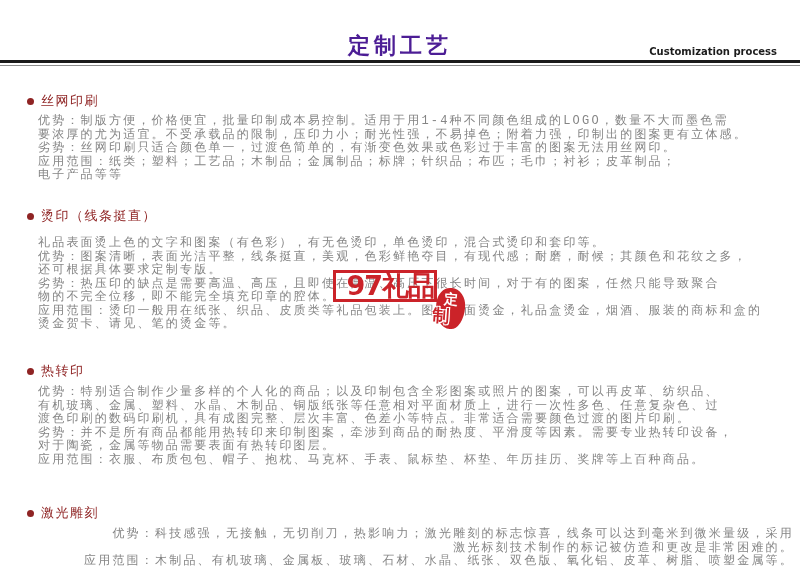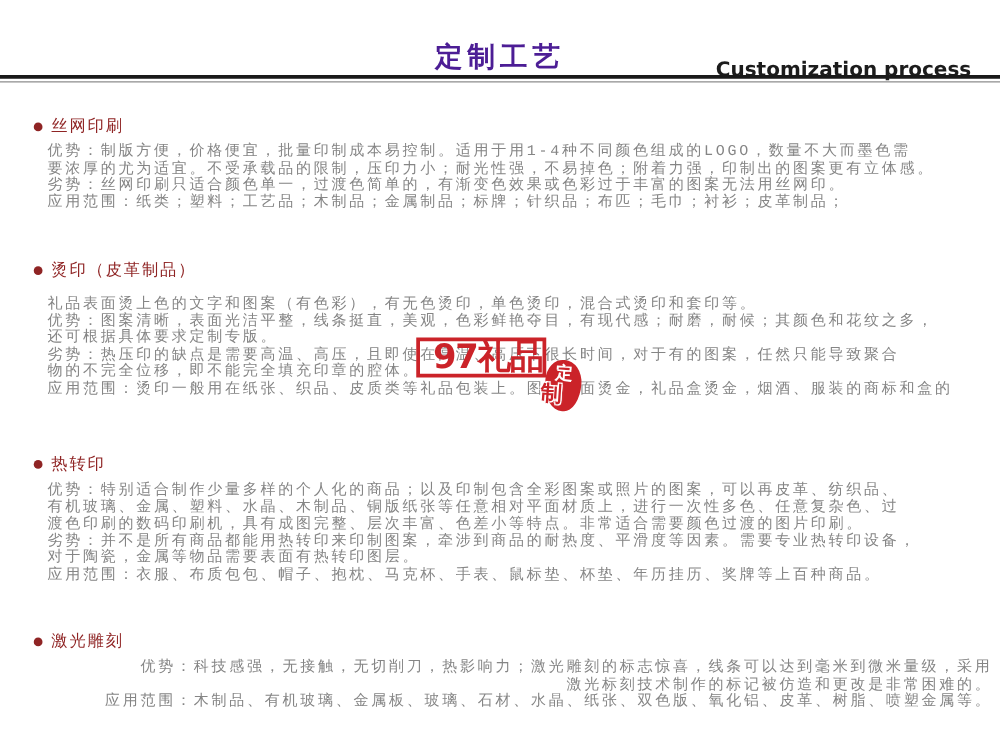--- a/index.html
+++ b/index.html
@@ -18,21 +18,21 @@
     top: 31px; left: 0; right: 0;
     text-align: center;
     font-size: 22px;
     font-weight: bold;
     letter-spacing: 4px;
     color: #4c1d95;
   }
   .header-subtitle {
     position: absolute;
     top: 46px; right: 23px;
-    font-size: 16px;
+    font-size: 10px;
     font-weight: bold;
     color: #1c1c1c;
   }
   .rule-dark {
     position: absolute;
     top: 60px; left: 0;
     width: 800px; height: 3px;
     background: #1a1a1a;
   }
   .rule-light {
@@ -140,35 +140,37 @@
     <div class="section sec-0">
       <div class="section-title-row">
         <span class="bullet"></span>
         <span class="section-title">丝网印刷</span>
       </div>
       <div class="section-body">
           <div class="body-line">优势：制版方便，价格便宜，批量印制成本易控制。适用于用1-4种不同颜色组成的LOGO，数量不大而墨色需</div>
           <div class="body-line">要浓厚的尤为适宜。不受承载品的限制，压印力小；耐光性强，不易掉色；附着力强，印制出的图案更有立体感。</div>
           <div class="body-line">劣势：丝网印刷只适合颜色单一，过渡色简单的，有渐变色效果或色彩过于丰富的图案无法用丝网印。</div>
           <div class="body-line">应用范围：纸类；塑料；工艺品；木制品；金属制品；标牌；针织品；布匹；毛巾；衬衫；皮革制品；</div>
+          <div class="body-line">电子产品等等</div>
         </div>
     </div>
 
     <div class="section sec-1">
       <div class="section-title-row">
         <span class="bullet"></span>
-        <span class="section-title">烫印（皮革制品）</span>
+        <span class="section-title">烫印（线条挺直）</span>
       </div>
       <div class="section-body">
           <div class="body-line">礼品表面烫上色的文字和图案（有色彩），有无色烫印，单色烫印，混合式烫印和套印等。</div>
           <div class="body-line">优势：图案清晰，表面光洁平整，线条挺直，美观，色彩鲜艳夺目，有现代感；耐磨，耐候；其颜色和花纹之多，</div>
           <div class="body-line">还可根据具体要求定制专版。</div>
           <div class="body-line">劣势：热压印的缺点是需要高温、高压，且即使在高温、高压下很长时间，对于有的图案，任然只能导致聚合</div>
           <div class="body-line">物的不完全位移，即不能完全填充印章的腔体。</div>
           <div class="body-line">应用范围：烫印一般用在纸张、织品、皮质类等礼品包装上。图书封面烫金，礼品盒烫金，烟酒、服装的商标和盒的</div>
+          <div class="body-line">烫金贺卡、请见、笔的烫金等。</div>
         </div>
     </div>
 
     <div class="section sec-2">
       <div class="section-title-row">
         <span class="bullet"></span>
         <span class="section-title">热转印</span>
       </div>
       <div class="section-body">
           <div class="body-line">优势：特别适合制作少量多样的个人化的商品；以及印制包含全彩图案或照片的图案，可以再皮革、纺织品、</div>

